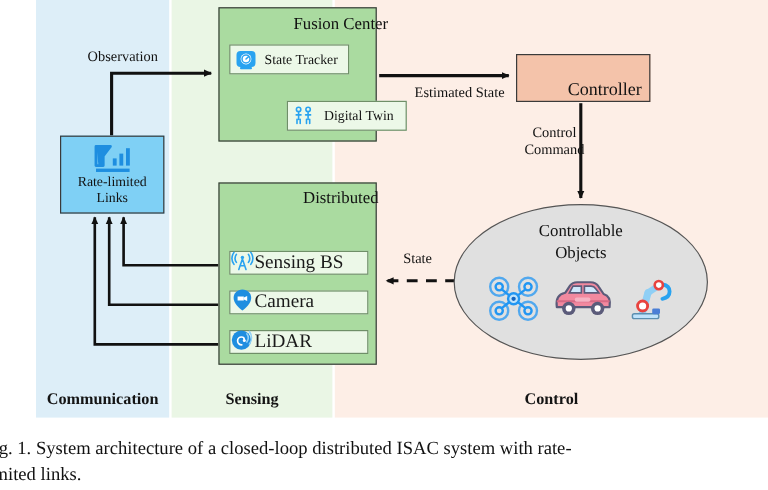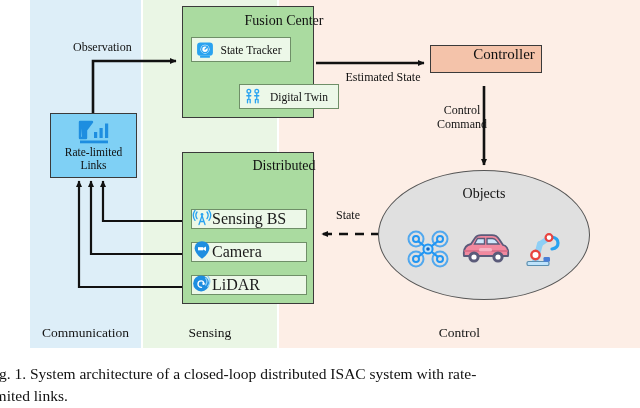--- a/index.html
+++ b/index.html
@@ -7,21 +7,21 @@
        font-family:"Liberation Serif","DejaVu Serif",serif;color:#1a1a1a;}
   #stage{position:relative;width:640px;height:408px;}
 
   
   .panel{position:absolute;top:0;}
   #panel-comm{left:30px;width:111px;height:348px;background:#ddeef8;}
   #panel-sens{left:143px;width:134px;height:348px;background:#eaf6e5;}
   #panel-ctrl{left:279px;width:361px;height:348px;background:#fdeee6;}
 
   .panel-label{position:absolute;font-size:13.5px;color:#141414;
-               text-align:center;white-space:nowrap;}
+               text-align:center;white-space:nowrap;font-weight:bold;}
   #lbl-comm{left:30px;top:325px;width:111px;}
   #lbl-sens{left:143px;top:325px;width:134px;}
   #lbl-ctrl{left:279px;top:325px;width:361px;}
 
   
   .box{position:absolute;box-sizing:border-box;border:1.4px solid #3a3a3a;padding-left:36px;}
   .grp-title{position:absolute;width:100%;text-align:center;font-size:14px;
              color:#111;line-height:17px;}
 
   
@@ -48,22 +48,22 @@
   #row-lidar{top:122px;}
 
   
   #links{left:50px;top:113px;width:87px;height:65px;background:#7fd0f5;}
   #links .lk-txt{position:absolute;left:0;top:32px;width:100%;text-align:center;
                  font-size:11.5px;line-height:13px;color:#111;}
   #links .lk-ic{position:absolute;left:0;top:6px;width:100%;
                 display:flex;justify-content:center;}
 
   
-  #controller{left:430px;top:45px;width:112px;height:28px;background:#f4c3aa;
-              display:flex;align-items:flex-start;justify-content:center;}
+  #controller{left:430px;top:45px;width:112px;height:40px;background:#f4c3aa;
+              display:flex;align-items:flex-end;justify-content:center;}
   #controller span{font-size:15px;color:#111;}
 
   
   #objects{position:absolute;left:378px;top:170px;width:210px;height:128px;
            border:1.4px solid #555;border-radius:50%;background:#e0e0e0;}
   #objects .ob-title{position:absolute;left:0;top:14px;width:100%;
                      text-align:center;font-size:14px;line-height:18px;color:#111;}
   #objects .ob-icons{position:absolute;left:0;top:58px;width:100%;
                      display:flex;justify-content:center;align-items:center;gap:9px;}
 
@@ -211,20 +211,21 @@
       <div>Links</div>
     </div>
   </div>
 
   <div class="box" id="controller">
     <span>Controller</span>
   </div>
 
   <div id="objects">
     <div class="ob-title">
+      <div>Controllable</div>
       <div>Objects</div>
     </div>
     <div class="ob-icons">
 
       <span>
         <svg width="44" height="40" viewBox="0 0 44 40">
           <g fill="none" stroke="#2196f3" stroke-width="2">
             <circle cx="10" cy="10" r="7.5" opacity="0.75"></circle>
             <circle cx="34" cy="10" r="7.5" opacity="0.75"></circle>
             <circle cx="10" cy="30" r="7.5" opacity="0.75"></circle>

